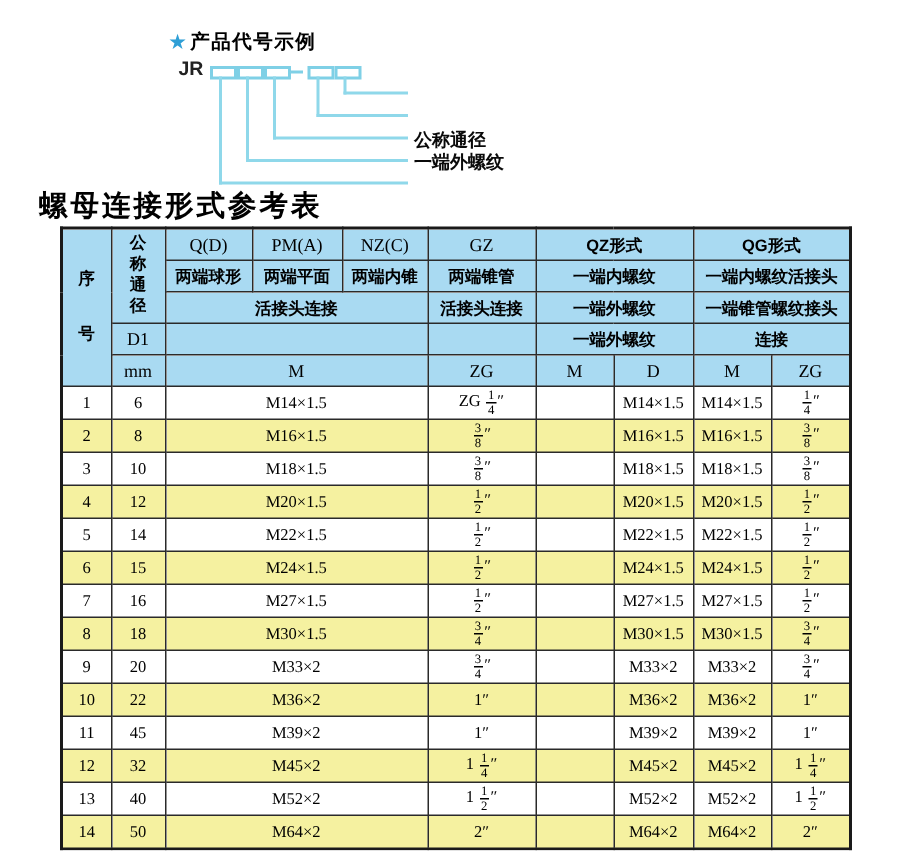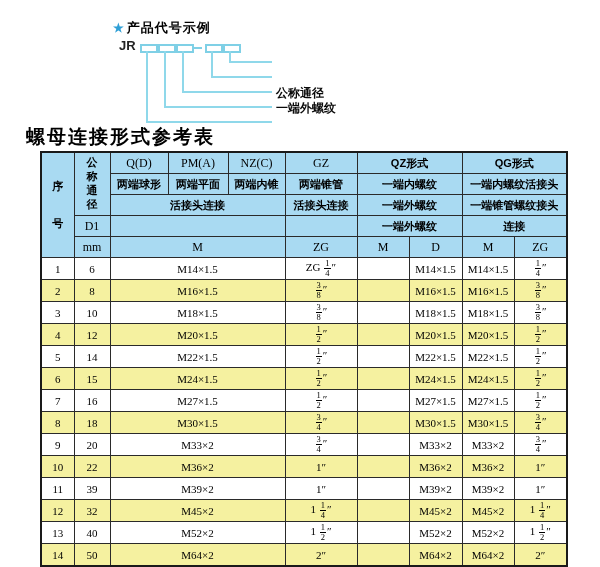--- a/index.html
+++ b/index.html
@@ -275,21 +275,21 @@
             <td>22</td>
             <td colspan="3">M36×2</td>
             <td>1″</td>
             <td></td>
             <td>M36×2</td>
             <td>M36×2</td>
             <td>1″</td>
           </tr>
           <tr>
             <td>11</td>
-            <td>39</td>
+            <td>45</td>
             <td colspan="3">M39×2</td>
             <td>1″</td>
             <td></td>
             <td>M39×2</td>
             <td>M39×2</td>
             <td>1″</td>
           </tr>
           <tr class="alt">
             <td>12</td>
             <td>32</td>

